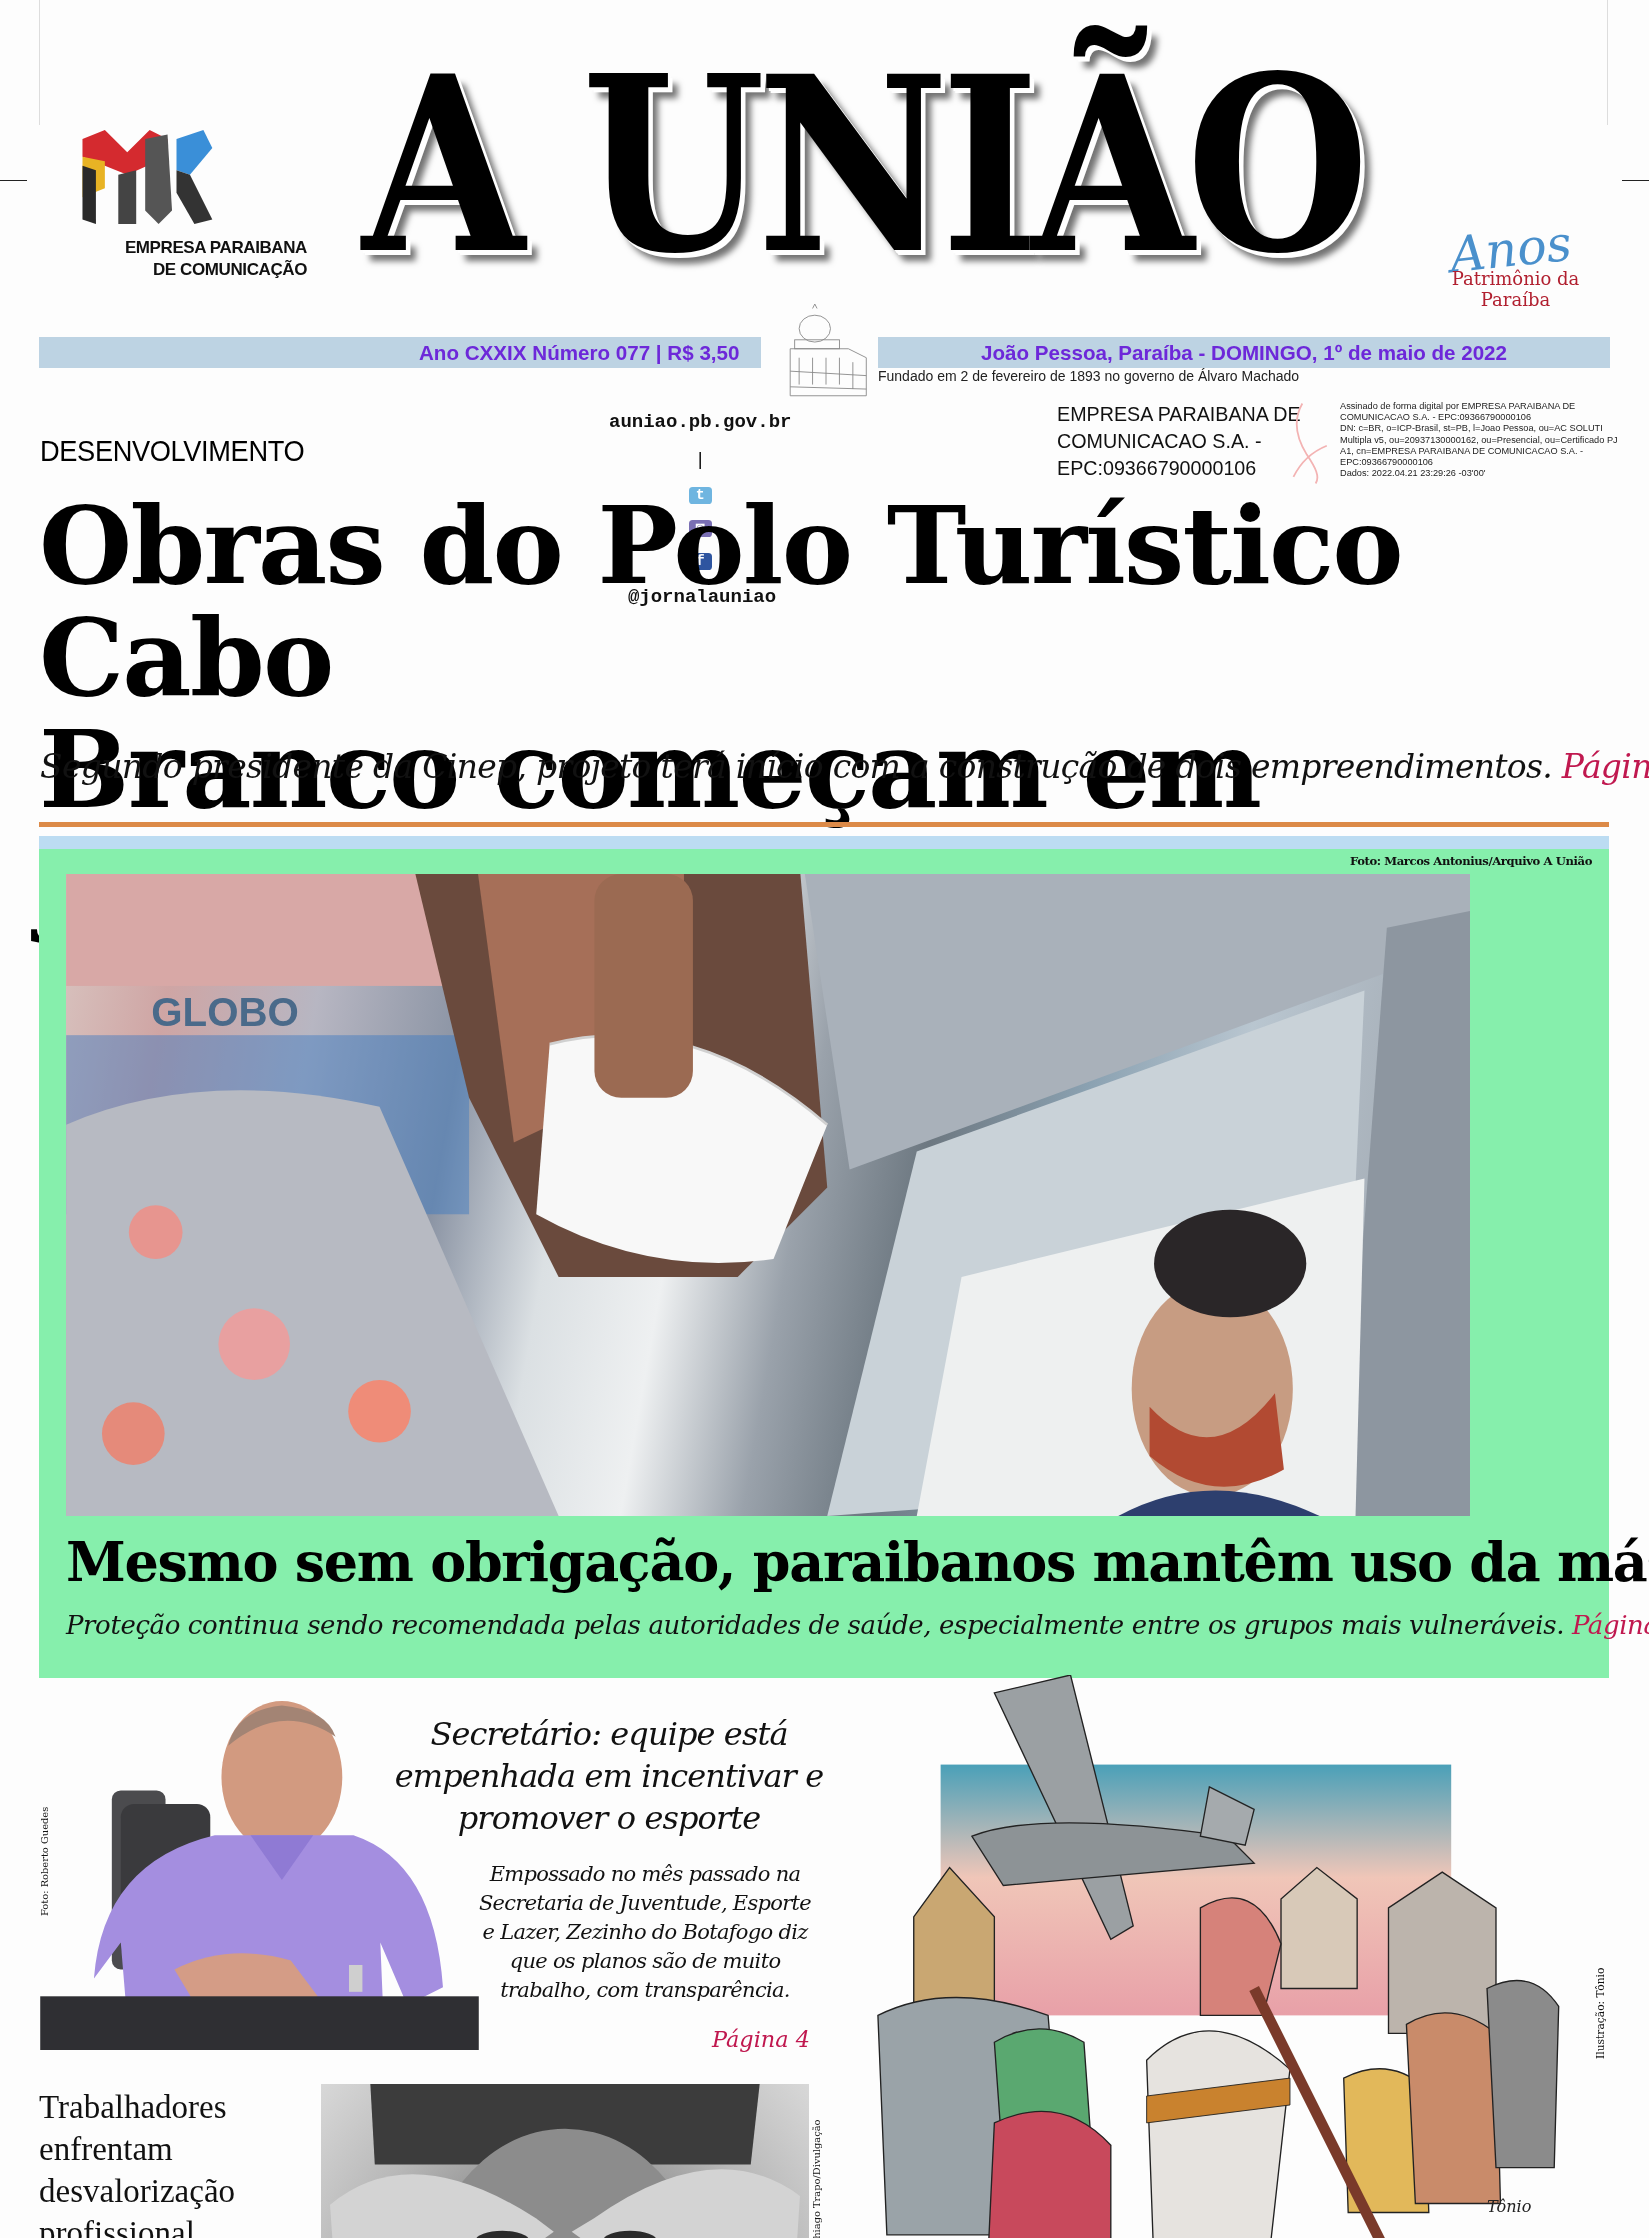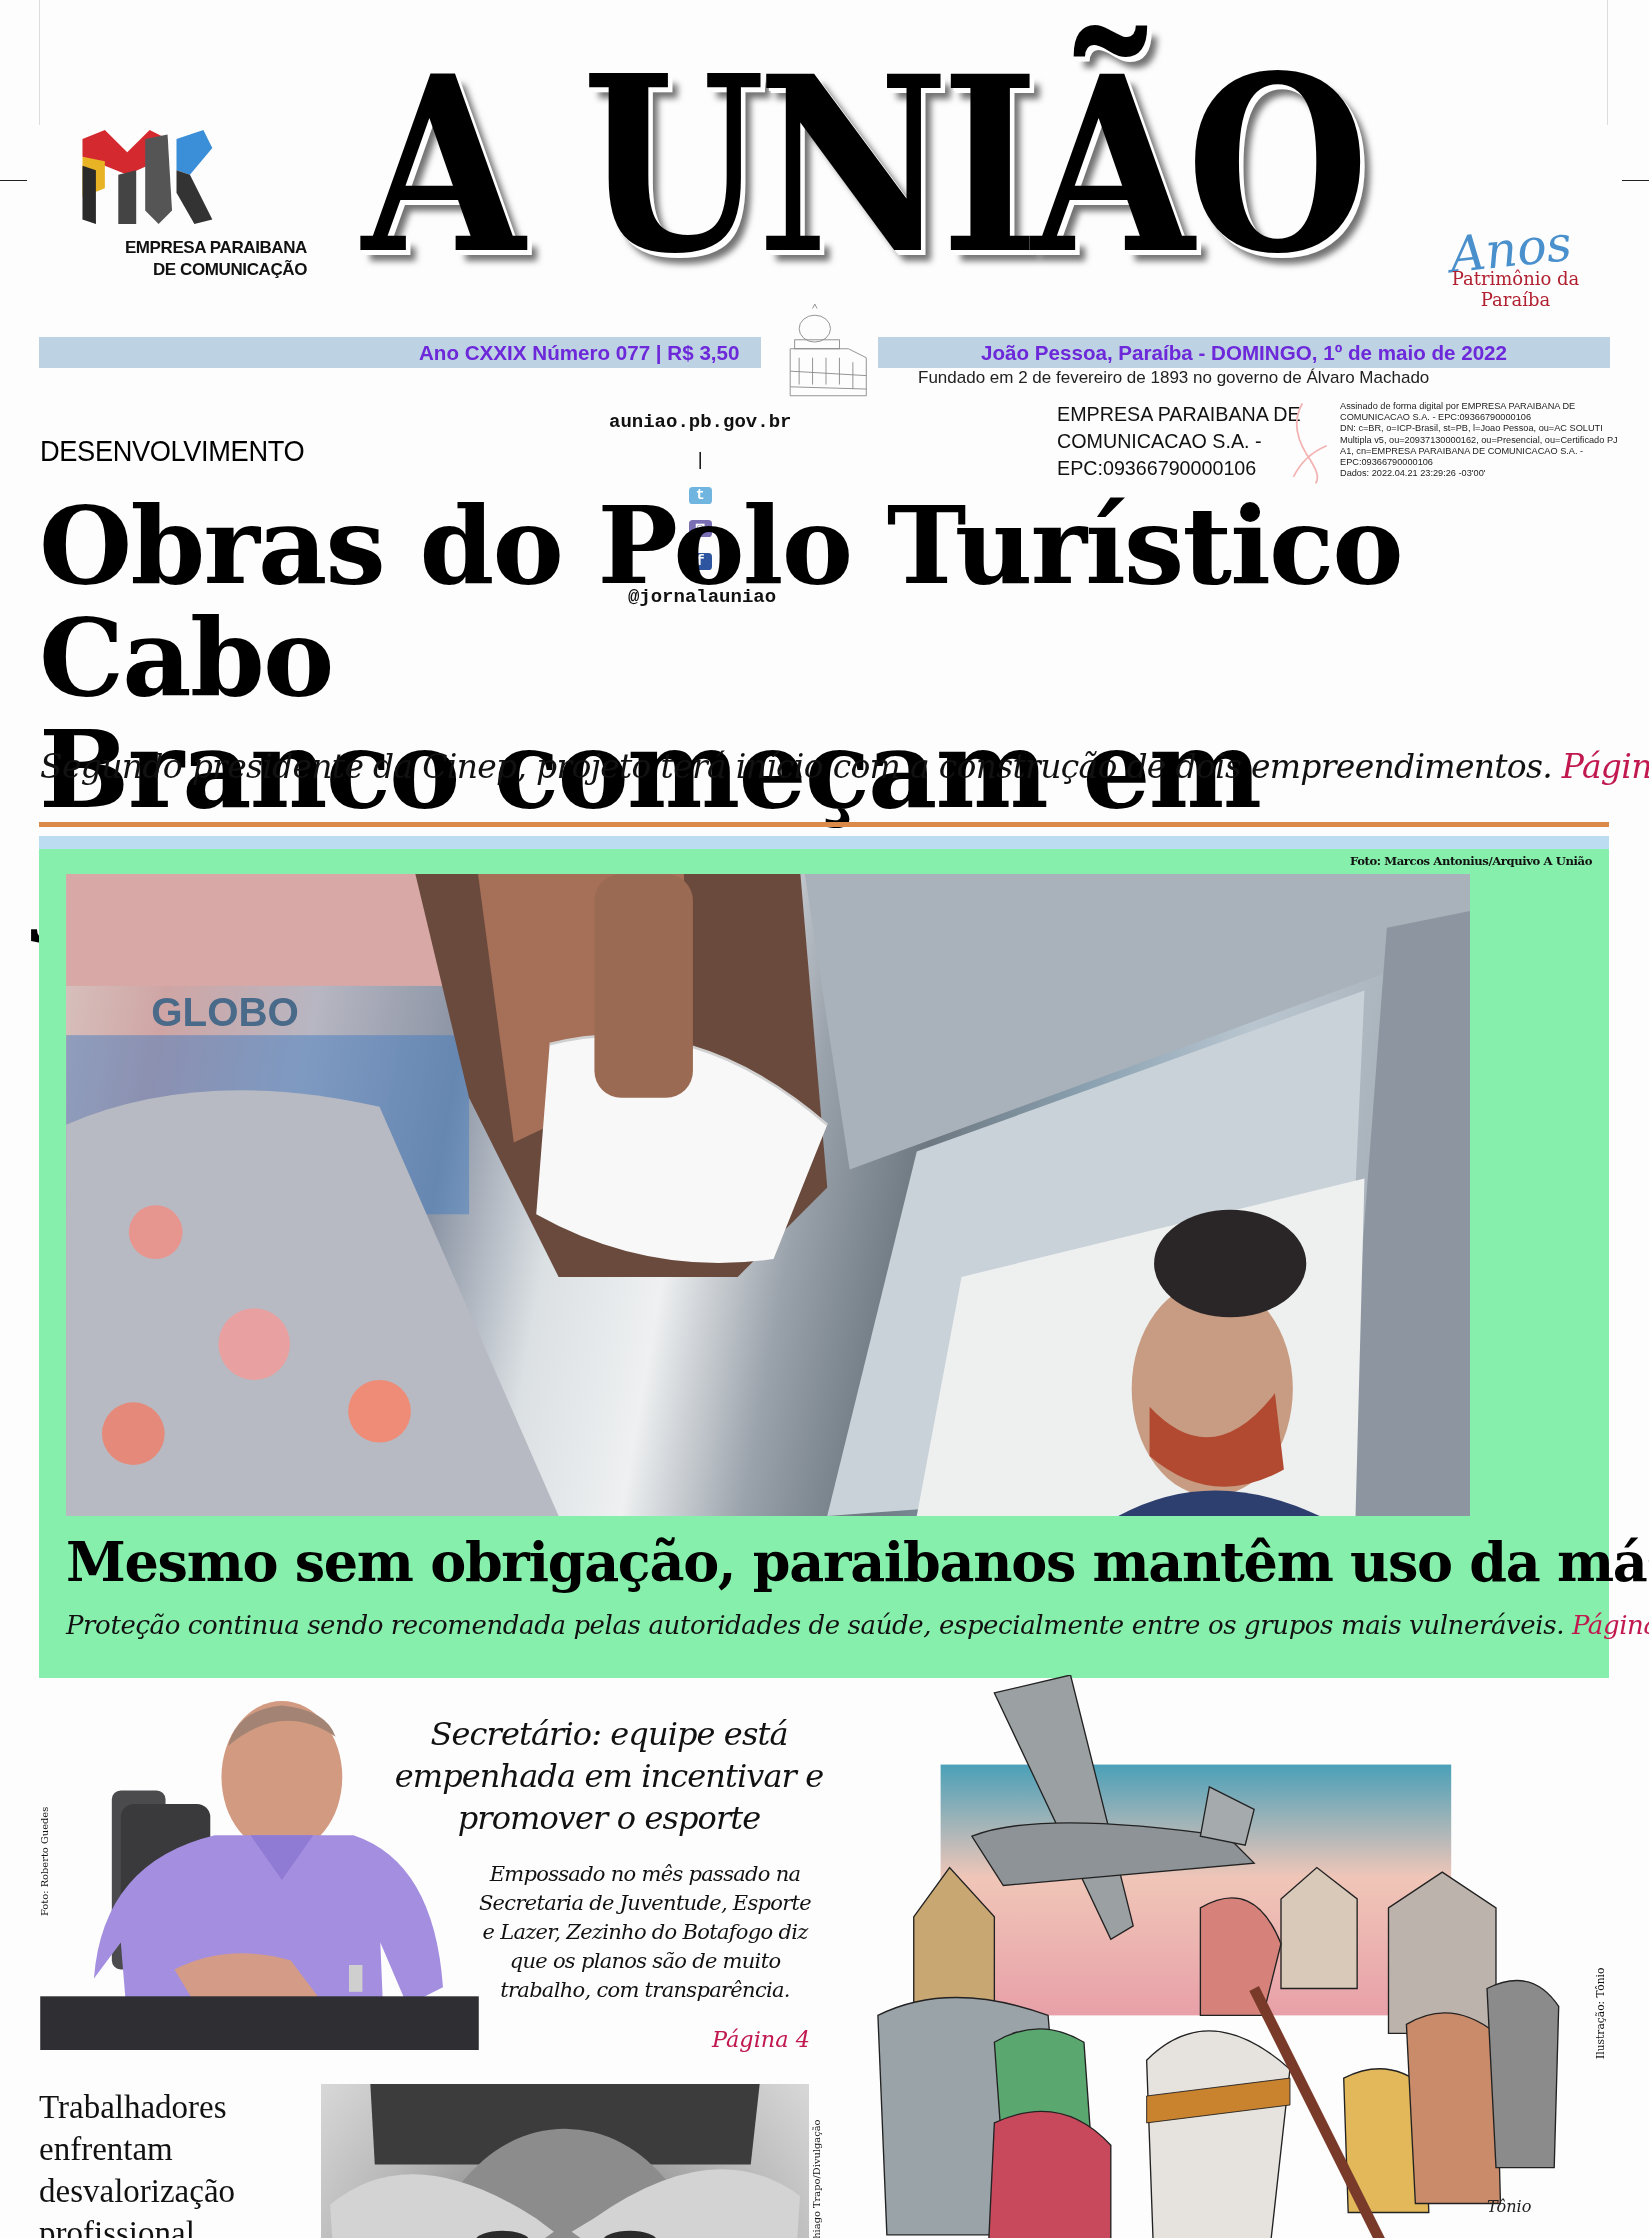--- a/index.html
+++ b/index.html
@@ -23,21 +23,21 @@
   .anniv-num { position: absolute; left: 9px; top: 0; width: 179px; text-align: center; font-family: "DejaVu Serif", serif; font-weight: bold;
     font-size: 90px; line-height: 90px; letter-spacing: -4.5px;
     background: linear-gradient(#2d1530, #c03050 60%, #e6c4c8); -webkit-background-clip: text; background-clip: text; color: transparent; }
   .anniv-anos { position: absolute; left: 31px; top: 60px; font-family: "DejaVu Serif", serif; font-style: italic; font-size: 49px; color: #4a90cc; transform: rotate(-6deg); }
   .anniv-tag { position: absolute; left: 0; top: 107px; width: 193px; text-align: center; font-size: 18px; color: #b12030; font-family: "DejaVu Serif", serif; }
 
   .band { background: #bdd3e3; height: 31px; top: 337px; font-family: "Liberation Sans", sans-serif; font-weight: bold; font-size: 20.6px; line-height: 31px; color: #6d28d9; }
   .band-left { left: 39px; width: 722px; text-align: right; padding-right: 21.5px; }
   .band-right { left: 878px; width: 732px; text-align: center; }
   .building { left: 781px; top: 304px; width: 90px; height: 94px; }
-  .founded { left: 878px; top: 368px; font-size: 17px; color: #222; font-family: "Liberation Sans", sans-serif; margin-left: 40px; }
+  .founded { left: 878px; top: 368px; font-size: 14px; color: #222; font-family: "Liberation Sans", sans-serif; }
 
   .social { left: 609px; top: 411px; height: 27px; display: flex; align-items: center; gap: 16px; font-family: Liberation Mono, monospace; font-weight: bold; font-size: 19px; flex-direction: column; }
   .sq { width: 23px; height: 26px; border-radius: 3.6px; color: #fff; font-weight: bold; font-size: 15px; display: flex; align-items: center; justify-content: center; }
   .sep { font-weight: normal; margin: 0 3.6px; }
 
   .signer { left: 1057px; top: 401px; width: 251px; font-family: "Liberation Sans", sans-serif; font-size: 19.7px; line-height: 27px; color: #111; }
   .sig-mark { left: 1289px; top: 401px; width: 40px; height: 85px; }
   .sig-text { left: 1340px; top: 401px; width: 287px; font-family: "Liberation Sans", sans-serif; font-size: 9.2px; line-height: 11.2px; color: #222; }
 
   .kicker { left: 40px; top: 434px; font-family: "Liberation Sans", sans-serif; font-size: 29.6px; color: #000; letter-spacing: -0.4px; transform: scaleX(0.92); transform-origin: left; }

